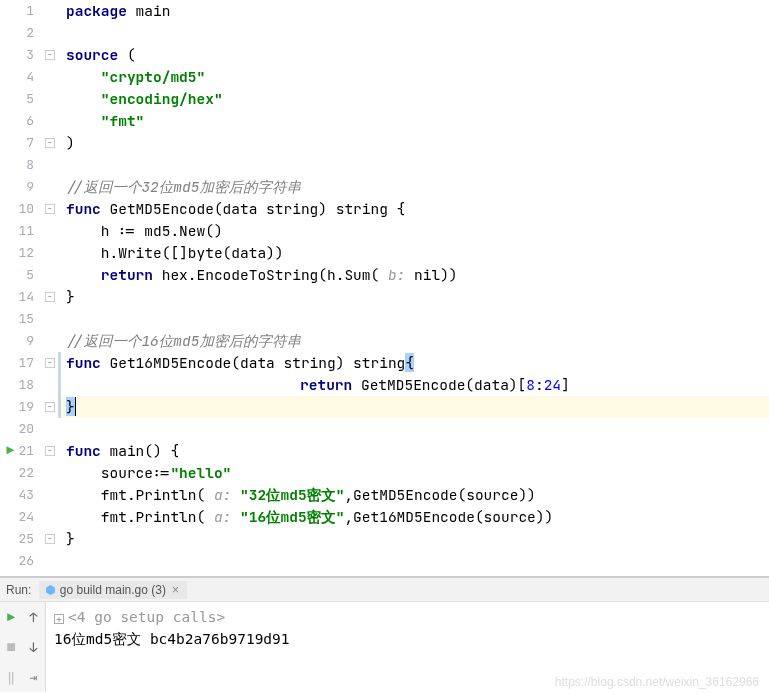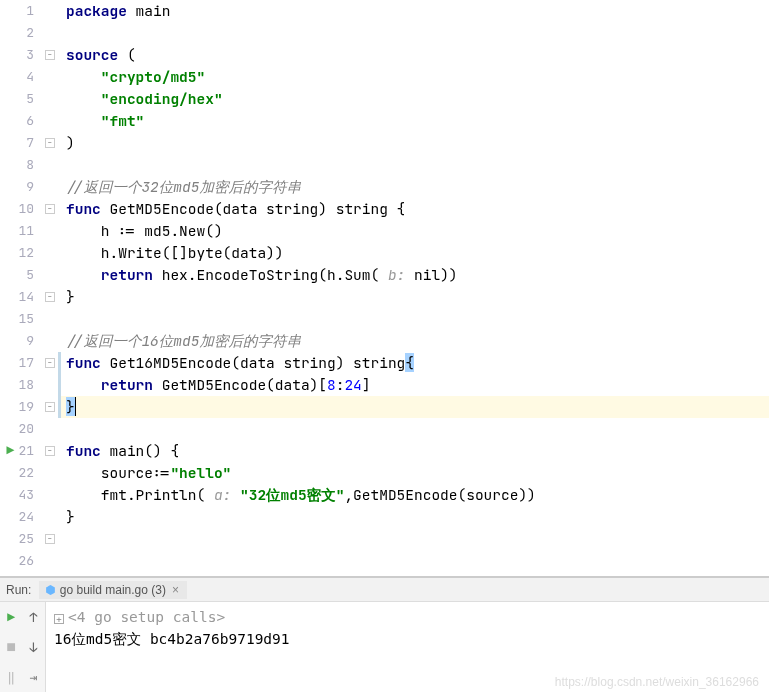--- a/index.html
+++ b/index.html
@@ -107,26 +107,27 @@
       <div class="code-line" style="position: relative;"></div>
       <div class="code-line" style="position: relative;"><span class="cmt">//返回一个32位md5加密后的字符串</span></div>
       <div class="code-line" style="position: relative;"><span class="kw">func</span> GetMD5Encode(data string) string {</div>
       <div class="code-line" style="position: relative;">    h := md5.New()</div>
       <div class="code-line" style="position: relative;">    h.Write([]byte(data))</div>
       <div class="code-line" style="position: relative;">    <span class="kw">return</span> hex.EncodeToString(h.Sum( <span class="hint">b:</span> nil))</div>
       <div class="code-line" style="position: relative;">}</div>
       <div class="code-line" style="position: relative;"></div>
       <div class="code-line" style="position: relative;"><span class="cmt">//返回一个16位md5加密后的字符串</span></div>
       <div class="code-line" style="position: relative;"><span class="kw">func</span> Get16MD5Encode(data string) string<span class="sel">{</span><div class="change-bar" style="top: 0px; height: 22px;"></div></div>
-      <div class="code-line" style="position: relative;">    <span class="kw">return</span> GetMD5Encode(data)[<span class="num">8</span>:<span class="num">24</span>]<div class="change-bar" style="top: 0px; height: 22px;"></div></div>
+      <div class="code-line" style="position: relative; text-align: center;">    <span class="kw">return</span> GetMD5Encode(data)[<span class="num">8</span>:<span class="num">24</span>]<div class="change-bar" style="top: 0px; height: 22px;"></div></div>
       <div class="code-line current" style="position: relative;"><span class="sel">}</span><span class="caret"></span><div class="change-bar" style="top: 0px; height: 22px;"></div></div>
       <div class="code-line" style="position: relative;"></div>
       <div class="code-line" style="position: relative;"><span class="kw">func</span> main() {</div>
       <div class="code-line" style="position: relative;">    source:=<span class="str">"hello"</span></div>
       <div class="code-line" style="position: relative;">    fmt.Println( <span class="hint">a:</span> <span class="str">"32位md5密文"</span>,GetMD5Encode(source))</div>
+      <div class="code-line" style="position: relative;">    fmt.Println( <span class="hint">a:</span> <span class="str">"16位md5密文"</span>,Get16MD5Encode(source))</div>
       <div class="code-line" style="position: relative;">}</div>
       <div class="code-line" style="position: relative;"></div>
     </div>
 </div>
 
 <div class="divider"></div>
 
 <div class="run-panel">
   <div class="run-header">
     <span class="run-label">Run:</span>

